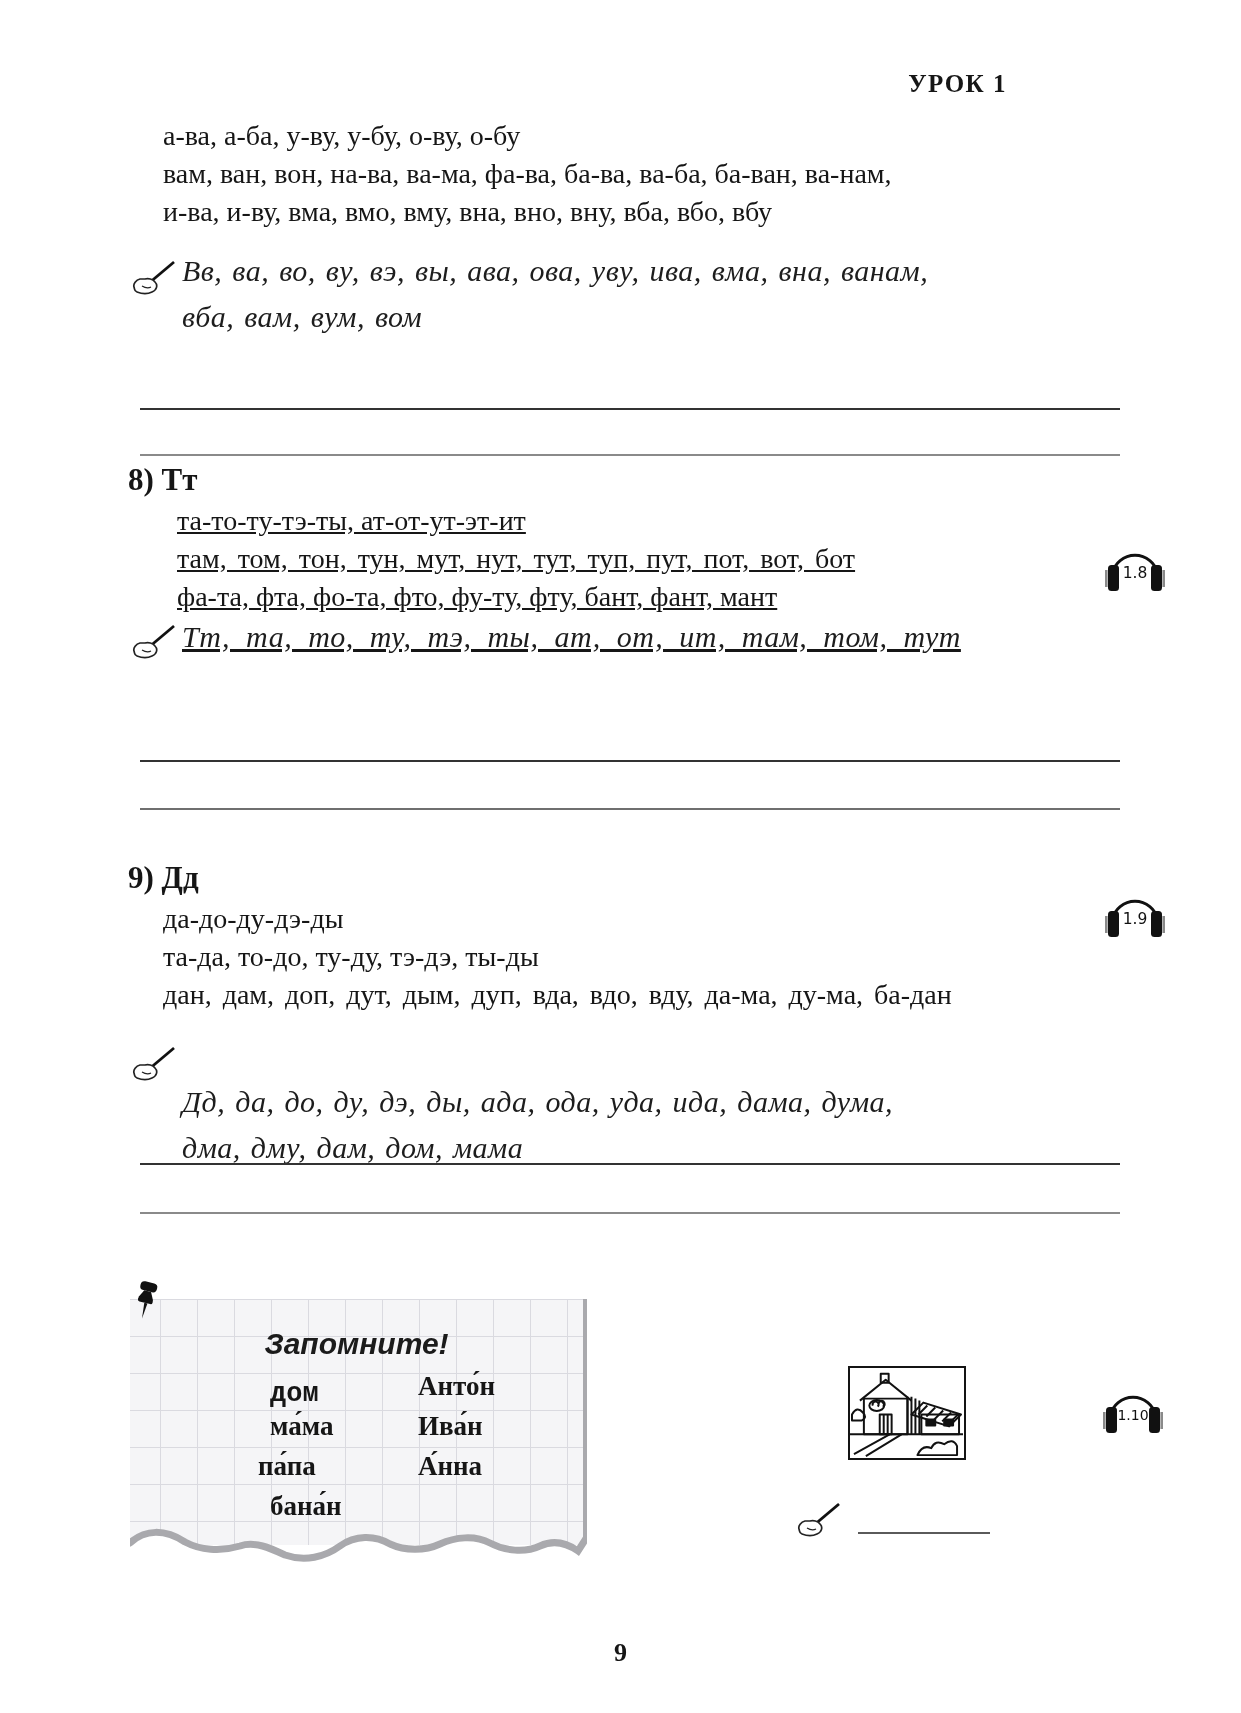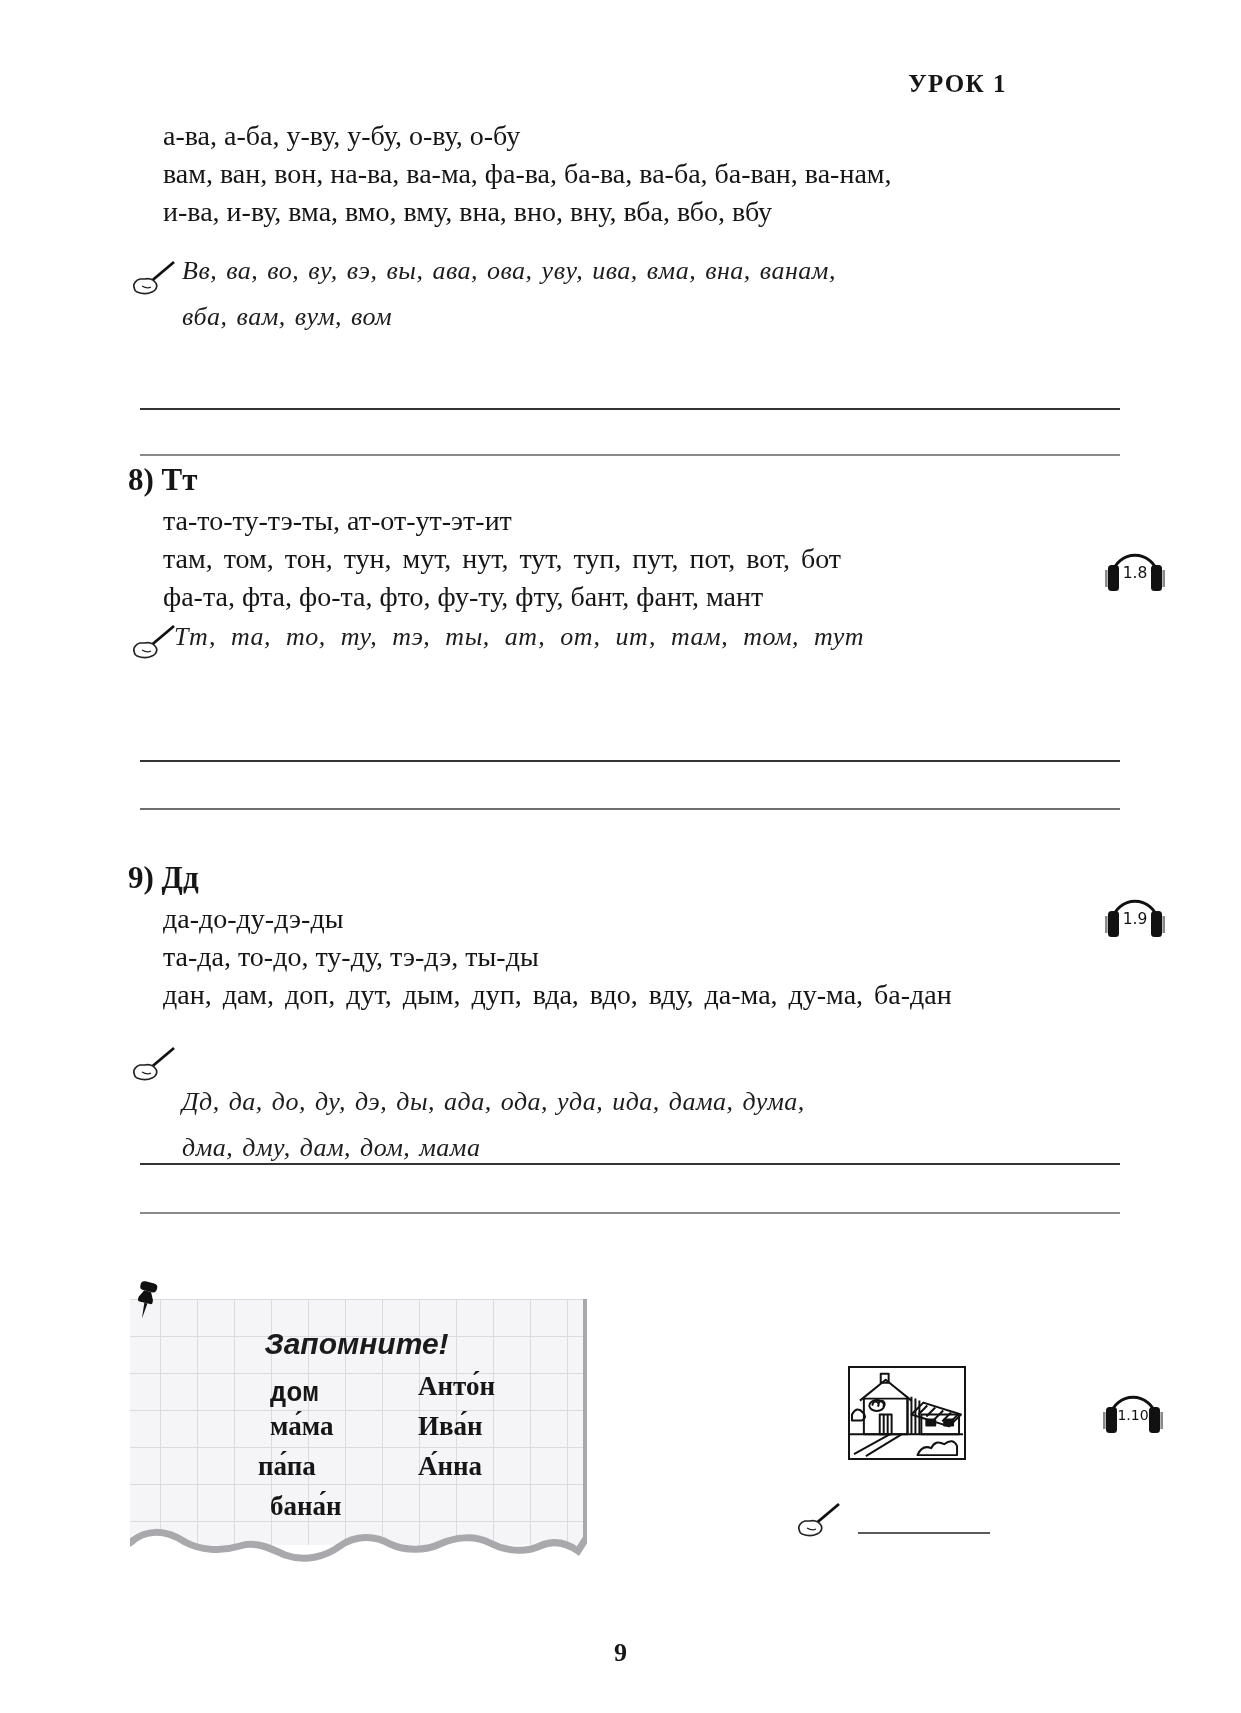--- a/index.html
+++ b/index.html
@@ -9,21 +9,21 @@
     background:#fff; overflow:hidden;
     font-family:"Liberation Serif","DejaVu Serif",serif; color:#161616;
   }
   .abs { position:absolute; }
   .lesson-header {
     top:54px; right:234px; font-size:25px; font-weight:bold; letter-spacing:1.5px;
   }
   .drill { font-size:28px; line-height:38px; white-space:nowrap; }
   .spread { word-spacing:4px; }
   .cursive {
-    font-style:italic; font-size:26px; line-height:46px; color:#1d1d1d;
+    font-style:italic; font-size:30px; line-height:46px; color:#1d1d1d;
     letter-spacing:0.5px; word-spacing:2px; white-space:nowrap;
   }
   .cursive-spread { word-spacing:8px; }
   .writing-line { width:980px; height:0; border-top:2px solid #4f4f4f; }
   .writing-line.darker { border-top:2.5px solid #333; }
   .section-head { font-size:31px; font-weight:bold; }
   .audio { width:62px; height:62px; }
   .pen { width:46px; height:36px; }
   .memo {
     left:130px; top:1283px; width:457px; height:246px;
@@ -78,21 +78,21 @@
     <div class="cursive">Вв, ва, во, ву, вэ, вы, ава, ова, уву, ива, вма, вна, ванам,</div>
     <div class="cursive">вба, вам, вум, вом</div>
   </div>
 
   <div class="abs writing-line darker" style="left:140px; top:392px;"></div>
   <div class="abs writing-line" style="left:140px; top:438px; border-top-color:#8a8a8a;"></div>
 
   <div class="abs section-head" style="left:128px; top:446px;">
     <span>8)</span>&nbsp;<span>Тт</span>
   </div>
-  <div class="abs" style="left:163px; top:486px;">
+  <div class="abs" style="left:177px; top:486px;text-decoration:underline;">
     <div class="drill">та-то-ту-тэ-ты, ат-от-ут-эт-ит</div>
     <div class="drill spread">там, том, тон, тун, мут, нут, тут, туп, пут, пот, вот, бот</div>
     <div class="drill">фа-та, фта, фо-та, фто, фу-ту, фту, бант, фант, мант</div>
   </div>
 
   <div class="abs" style="left:1104px; top:516px;">
     <svg class="audio" viewBox="0 0 62 62">
       <path d="M8 42 A 23.5 23.5 0 0 1 54 42" fill="none" stroke="#111" stroke-width="3"></path>
       <rect x="4" y="33" width="11" height="26" rx="3.5" fill="#111"></rect>
       <rect x="1" y="38" width="2.6" height="17" fill="#8a8a8a"></rect>
@@ -102,21 +102,21 @@
     </svg>
   </div>
 
   <div class="abs" style="left:131px; top:608px;">
     <svg class="pen" viewBox="0 0 46 36">
       <line x1="43" y1="2" x2="11" y2="29" stroke="#111" stroke-width="2.8"></line>
       <path d="M9 19 c-4 1 -7 5 -6 8 c1 3 0 4 3 5 c5 2 11 2 15 0 c5 -2 6 -7 3 -10 c-2 -3 -7 -4 -10 -3 z" fill="#fff" stroke="#222" stroke-width="1.7"></path>
       <path d="M11 26 q5 3 9 1" fill="none" stroke="#222" stroke-width="1.3"></path>
     </svg>
   </div>
-  <div class="abs" style="left:174px; top:598px;">
+  <div class="abs" style="left:182px; top:598px;text-decoration:underline;">
     <div class="cursive cursive-spread">Тт, та, то, ту, тэ, ты, ат, от, ит, там, том, тут</div>
   </div>
 
   <div class="abs writing-line darker" style="left:140px; top:744px;"></div>
   <div class="abs writing-line" style="left:140px; top:792px; border-top-color:#6f6f6f;"></div>
 
   <div class="abs section-head" style="left:128px; top:844px;">
     <span>9)</span>&nbsp;<span>Дд</span>
   </div>
   <div class="abs" style="left:163px; top:884px;">

